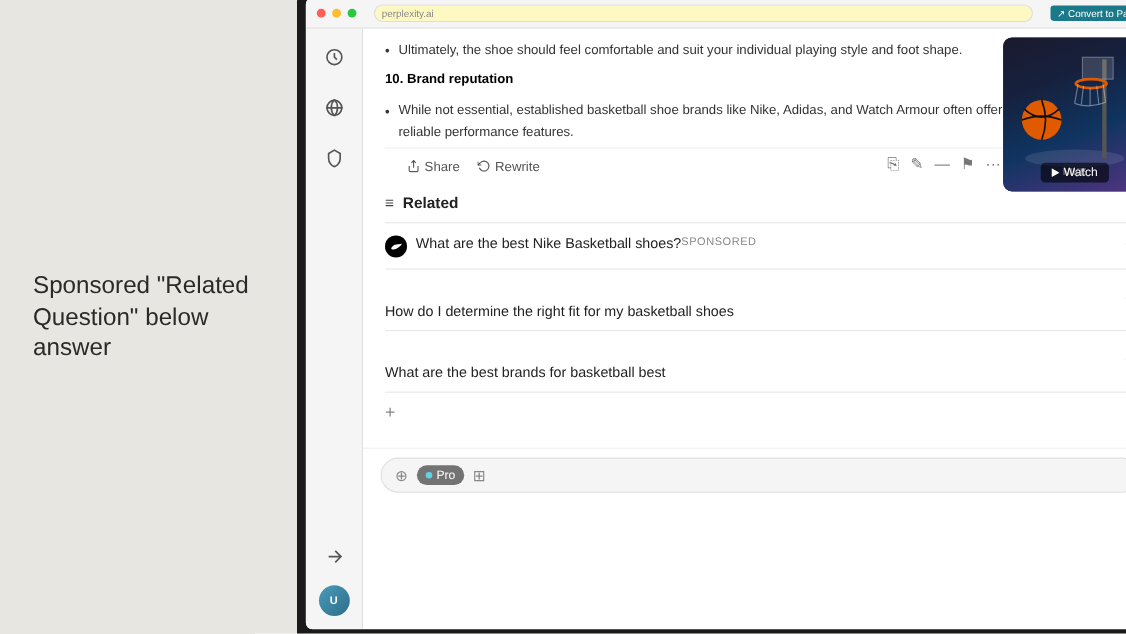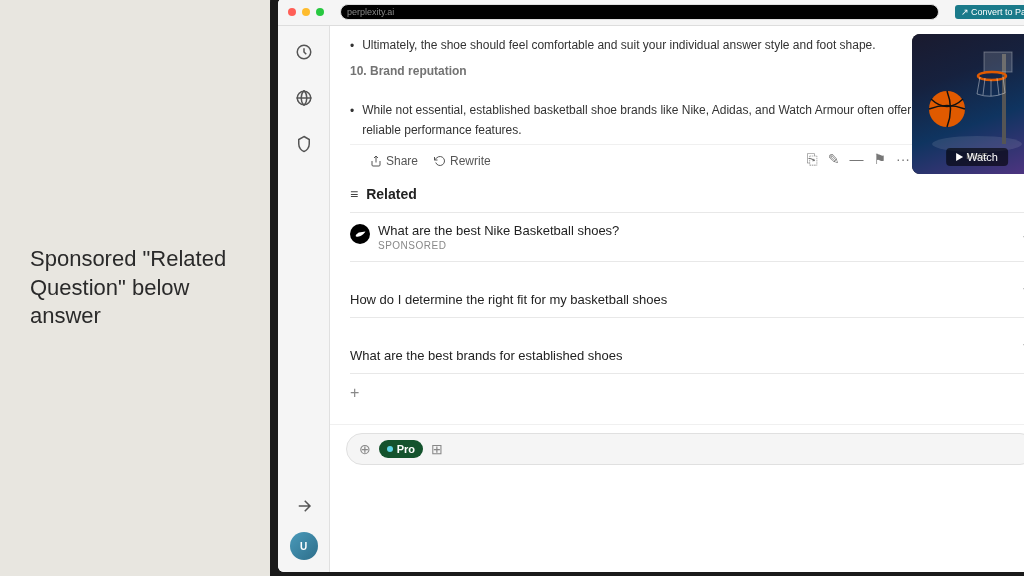--- a/index.html
+++ b/index.html
@@ -127,23 +127,23 @@
       margin-bottom: 4px;
     }
 
     .bullet-dot {
       flex-shrink: 0;
       margin-top: 1px;
     }
 
     .section-number {
       font-weight: 600;
-      color: #737373;
+      color: #000000;
       margin-top: 6px;
-      margin-bottom: 20px;
+      margin-bottom: 10px;
       font-size: 12px;
     }
 
     .remember-text {
       font-size: 11.5px;
       color: #333;
       line-height: 1.6;
       margin-top: 8px;
       margin-bottom: 10px;
     }
@@ -231,21 +231,21 @@
       margin-top: 1px;
     }
 
     .nike-logo svg {
       width: 13px;
       height: 13px;
     }
 
     .related-q-wrapper {
       display: flex;
-      flex-direction: column;
+      flex-direction: row;
     }
 
     .related-q {
       font-size: 13px;
       color: #222;
       font-weight: 400;
     }
 
     .sponsored-label {
       font-size: 10px;
@@ -297,26 +297,26 @@
       color: #999;
       background: none;
       border: none;
       outline: none;
     }
 
     .pro-badge {
       display: flex;
       align-items: center;
       gap: 4px;
-      background: #14532d;
+      background: #737373;
       color: white;
       font-size: 11px;
       padding: 3px 8px;
       border-radius: 12px;
-      font-weight: 700;
+      font-weight: 400;
     }
 
     .pro-dot {
       width: 6px;
       height: 6px;
       border-radius: 50%;
       background: #5dd4e4;
     }
 
     .expand-btn {
@@ -401,21 +401,21 @@
       gap: 6px;
     }
 
     .dot { width: 8px; height: 8px; border-radius: 50%; }
     .dot-red { background: #ff5f57; }
     .dot-yellow { background: #febc2e; }
     .dot-green { background: #28c840; }
 
     .url-bar {
       flex: 1;
-      background: #000000;
+      background: #fef9c3;
       border-radius: 10px;
       height: 16px;
       margin: 12px 10px;
       border: 1px solid #ddd;
       font-size: 9px;
       color: #888;
       display: flex;
       align-items: center;
       padding: 0 6px;
     }
@@ -536,21 +536,21 @@
                   <div class="play-triangle"></div>
                   <span>Watch</span>
                 </div>
               </div>
             </div>
 
             <div class="answer-section">
               <div class="answer-text">
                 <div class="bullet-item">
                   <span class="bullet-dot">•</span>
-                  <span>Ultimately, the shoe should feel comfortable and suit your individual answer style and foot shape.</span>
+                  <span>Ultimately, the shoe should feel comfortable and suit your individual playing style and foot shape.</span>
                 </div>
                 <div class="section-number">
                   <span>10.</span>&nbsp;<span>Brand reputation</span>
                 </div>
                 <div class="bullet-item">
                   <span class="bullet-dot">•</span>
                   <span>While not essential, established basketball shoe brands like Nike, Adidas, and Watch Armour often offer reliable performance features.</span>
                 </div>
               </div>
 
@@ -600,21 +600,21 @@
                 </div>
                 <span class="plus-icon">+</span>
               </div>
 
               <div class="related-item">
                 <span class="related-q-plain">How do I determine the right fit for my basketball shoes</span>
                 <span class="plus-icon">+</span>
               </div>
 
               <div class="related-item">
-                <span class="related-q-plain">What are the best brands for established shoes</span>
+                <span class="related-q-plain">What are the best brands for basketball best</span>
                 <span class="plus-icon">+</span>
               </div>
 
               <div class="related-item">
                 <span class="plus-icon">+</span>
               </div>
             </div>
 
             <div class="followup-bar">
               <div class="followup-inner">

